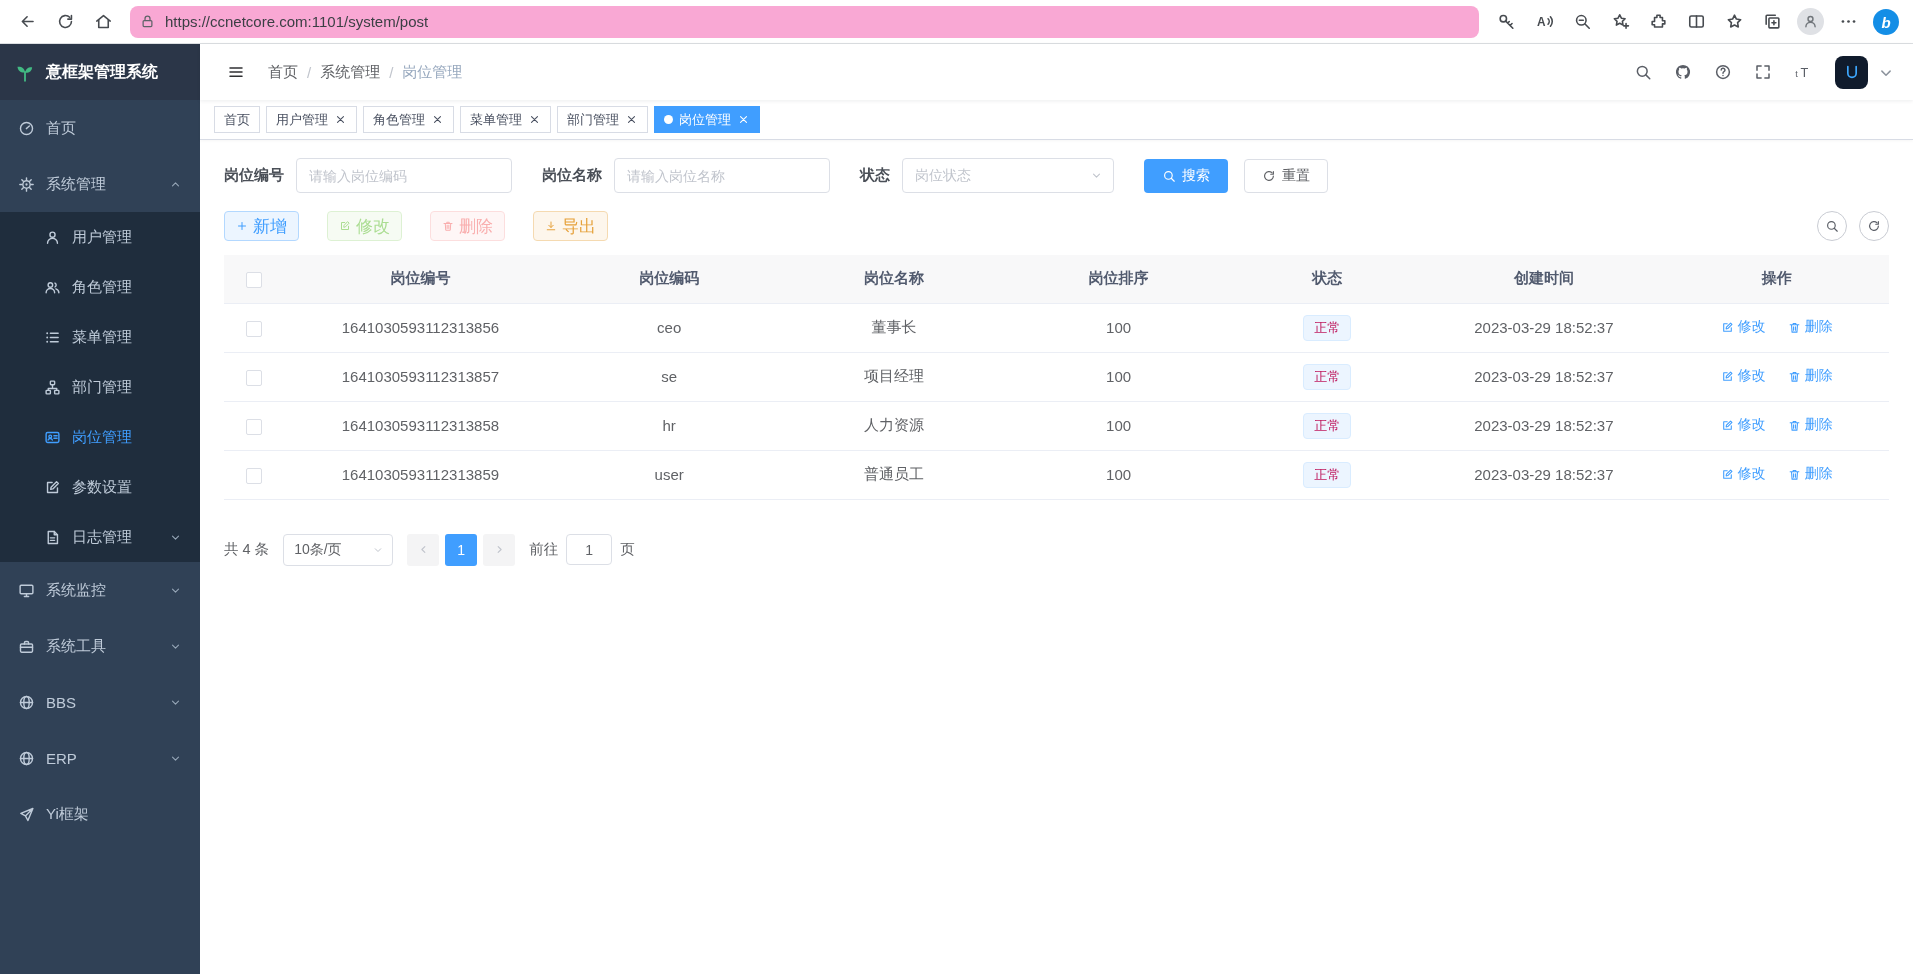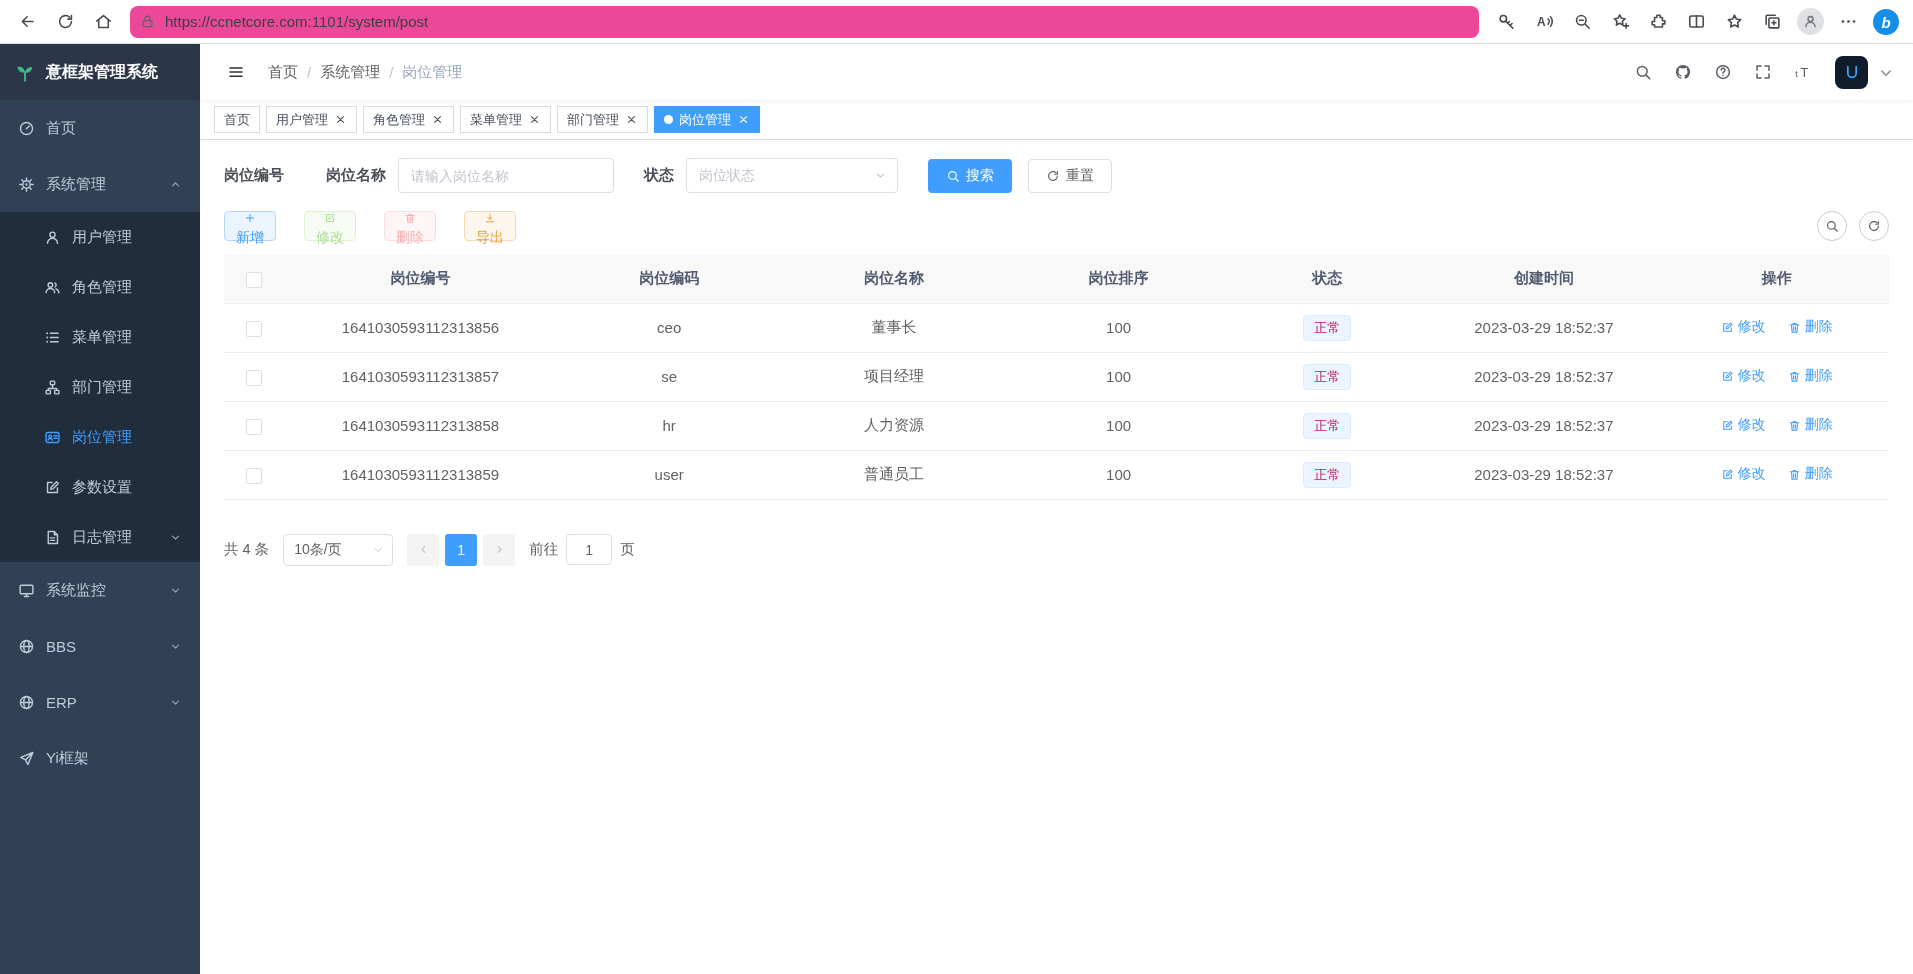--- a/index.html
+++ b/index.html
@@ -8,21 +8,21 @@
   .stage { width:1913px; height:974px; display:flex; flex-direction:column; overflow:hidden; }
 
   
   svg.ic { width:18px; height:18px; fill:none; stroke:currentColor; stroke-width:2; stroke-linecap:round; stroke-linejoin:round; flex:none; }
 
   
   .chrome { height:44px; background:#fff; border-bottom:1px solid #dcdfe2; display:flex; align-items:center; padding:0 8px; flex:none; }
   .cbtn { width:38px; height:38px; border-radius:6px; display:flex; align-items:center; justify-content:center; color:#474b50; cursor:pointer; flex:none; }
   .cbtn svg.ic { width:19px; height:19px; }
   .cbtn svg.big { width:28px; height:28px; }
-  .urlbar { flex:1; min-width:0; height:32px; background:#ec4899; border-radius:8px; display:flex; align-items:center; padding:0 10px; margin:0 8px; cursor:text; }
+  .urlbar { flex:1; min-width:0; height:32px; background:#f9a8d4; border-radius:8px; display:flex; align-items:center; padding:0 10px; margin:0 8px; cursor:text; }
   .urlbar svg.ic { width:15px; height:15px; color:#5f6368; }
   .url-text { font-size:15px; color:#3b3f44; margin-left:10px; white-space:nowrap; overflow:hidden; }
   .chrome-right { display:flex; align-items:center; flex:none; }
   .avatar-chrome { width:27px; height:27px; border-radius:50%; background:#dfe1e5; color:#70757a; display:flex; align-items:center; justify-content:center; }
   .avatar-chrome svg.ic { width:17px; height:17px; }
 
   
   .app { flex:1; display:flex; min-height:0; }
 
   
@@ -73,21 +73,21 @@
   .fselect { width:212px; height:35px; border:1px solid #dcdfe6; border-radius:4px; padding:0 10px 0 12px; display:flex; align-items:center; justify-content:space-between; background:#fff; cursor:pointer; }
   .fselect .ph { font-size:14px; color:#c0c4cc; }
   .fselect svg.ic { width:13px; height:13px; color:#c0c4cc; }
 
   .btn { display:inline-flex; align-items:center; justify-content:center; gap:6px; height:34px; padding:0 17px; border-radius:4px; border:1px solid transparent; font-size:14px; cursor:pointer; white-space:nowrap; font-family:inherit; }
   .btn svg.ic { width:14px; height:14px; }
   .btn-primary { background:#409eff; color:#fff; }
   .btn-default { background:#fff; border-color:#dcdfe6; color:#606266; margin-left:16px; }
 
   .toolbar { display:flex; align-items:center; margin-bottom:14px; }
-  .tbtn { height:30px; padding:0 11px; font-size:14px; gap:5px; border-radius:4px; display:inline-flex; align-items:center; cursor:pointer; border:1px solid transparent; margin-right:28px; font-family:inherit;flex-direction:column; }
+  .tbtn { height:30px; padding:0 11px; font-size:17px; gap:5px; border-radius:4px; display:inline-flex; align-items:center; cursor:pointer; border:1px solid transparent; margin-right:28px; font-family:inherit; }
   .tbtn svg.ic { width:12px; height:12px; }
   .tbtn-add { background:#ecf5ff; border-color:#b3d8ff; color:#409eff; }
   .tbtn-edit { background:#f0f9eb; border-color:#c2e7b0; color:#67c23a; opacity:.55; cursor:not-allowed; }
   .tbtn-del { background:#fef0f0; border-color:#fbc4c4; color:#f56c6c; opacity:.55; cursor:not-allowed; }
   .tbtn-exp { background:#fdf6ec; border-color:#f5dab1; color:#e6a23c; }
   .toolbar-right { margin-left:auto; display:flex; gap:12px; }
   .cirbtn { width:30px; height:30px; border-radius:50%; border:1px solid #c9ccd3; background:#fff; color:#5a5e66; display:flex; align-items:center; justify-content:center; cursor:pointer; }
   .cirbtn svg.ic { width:14px; height:14px; }
 
   table { width:100%; border-collapse:collapse; table-layout:fixed; }
@@ -460,20 +460,29 @@
           <svg class="ic mi">
               <use href="#i-monitor"></use>
             </svg>
           <span>系统监控</span>
           <svg class="ic caret">
               <use href="#i-chevdown"></use>
             </svg>
         </div>
         <div class="menu-item">
           <svg class="ic mi">
+              <use href="#i-tool"></use>
+            </svg>
+          <span>系统工具</span>
+          <svg class="ic caret">
+              <use href="#i-chevdown"></use>
+            </svg>
+        </div>
+        <div class="menu-item">
+          <svg class="ic mi">
               <use href="#i-globe"></use>
             </svg>
           <span>BBS</span>
           <svg class="ic caret">
               <use href="#i-chevdown"></use>
             </svg>
         </div>
         <div class="menu-item">
           <svg class="ic mi">
               <use href="#i-globe"></use>
@@ -584,20 +593,21 @@
               <use href="#i-close"></use>
             </svg>
         </div>
       </div>
 
       <div class="content">
 
         <div class="filterbar">
           <div class="fgroup">
             <span class="flabel">岗位编号</span>
+            <input class="finput" placeholder="请输入岗位编码" style="">
           </div>
           <div class="fgroup">
             <span class="flabel">岗位名称</span>
             <input class="finput" placeholder="请输入岗位名称" style="">
           </div>
           <div class="fgroup">
             <span class="flabel">状态</span>
             <div class="fselect">
               <span class="ph">岗位状态</span>
               <svg class="ic">

